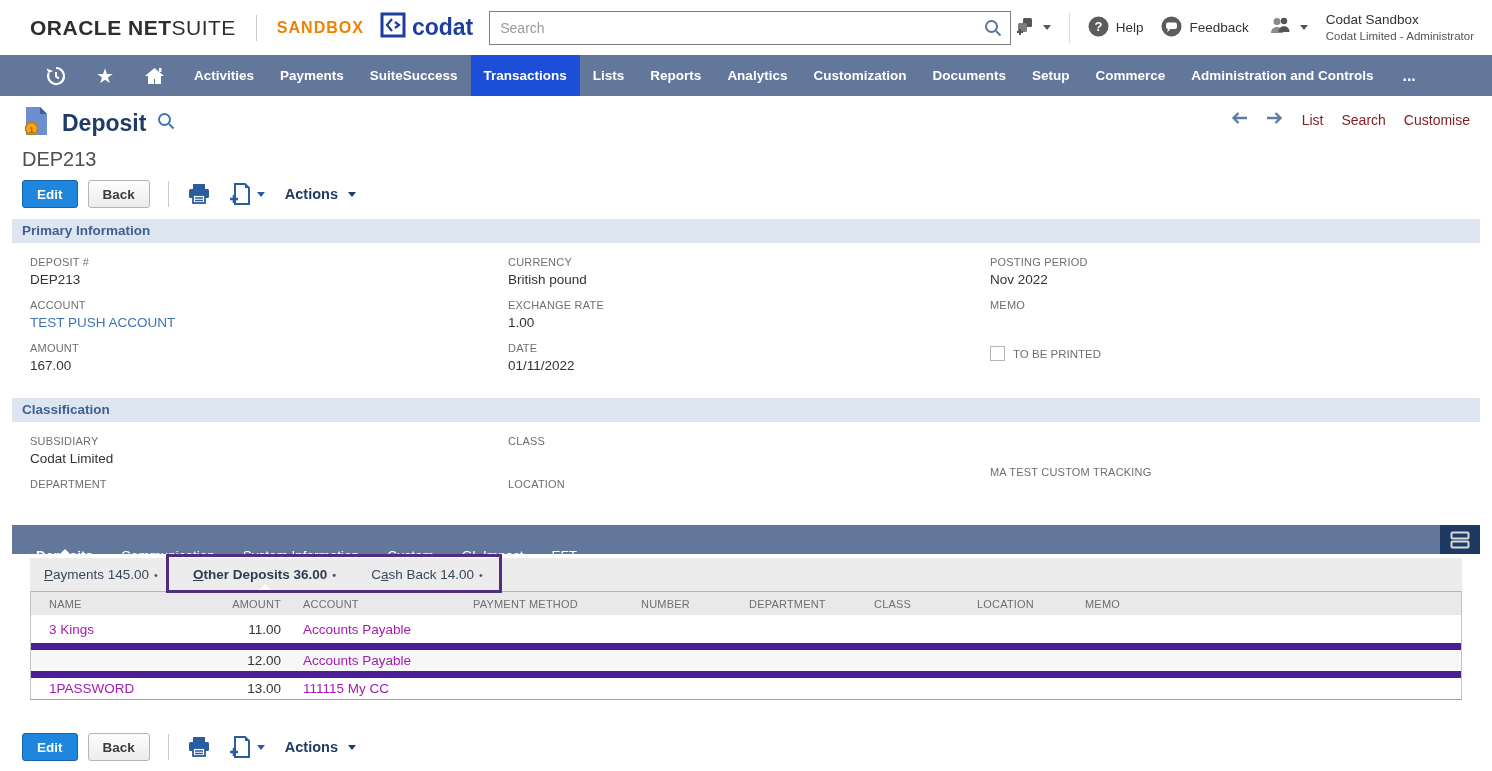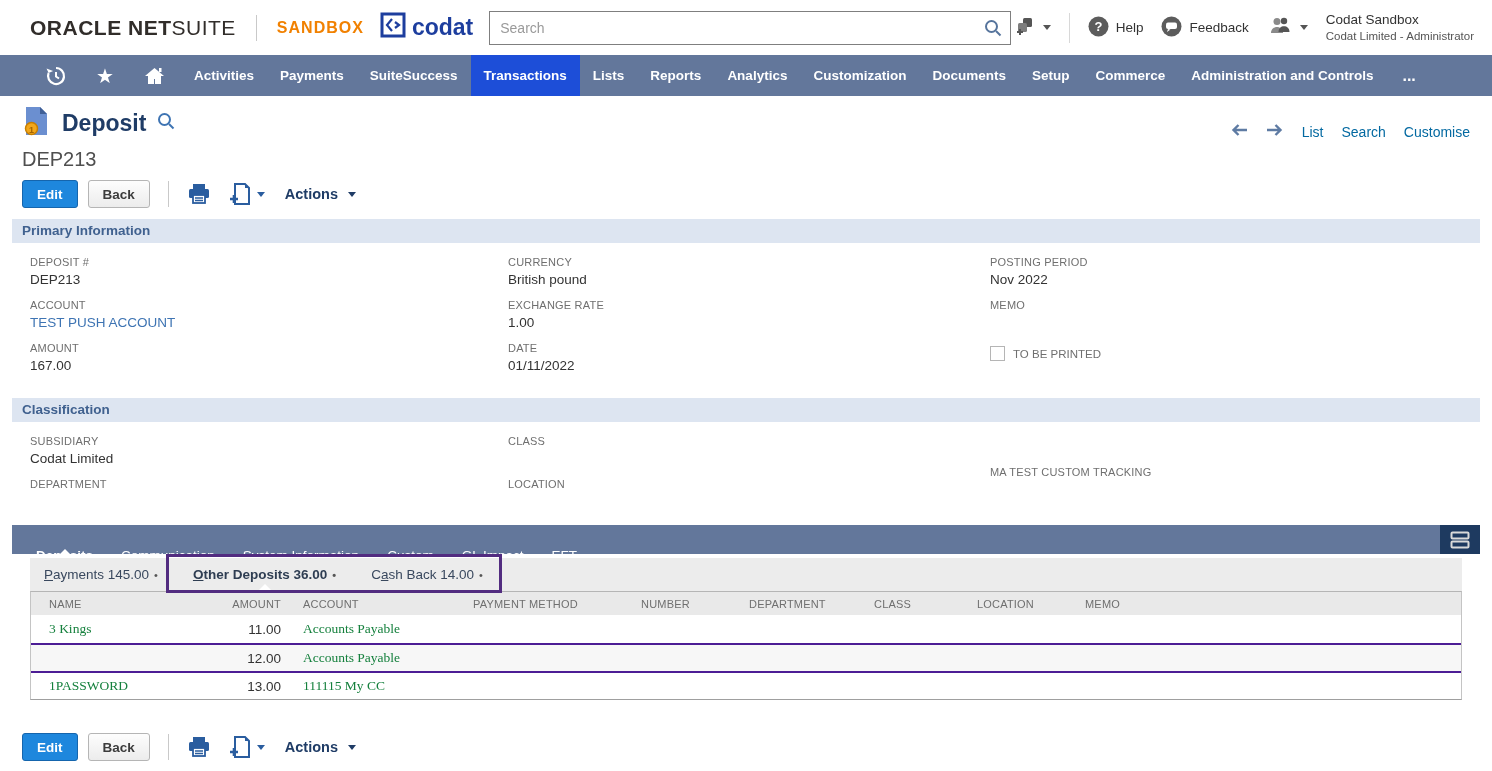--- a/index.html
+++ b/index.html
@@ -33,22 +33,22 @@
   .nav-ico { display:flex; align-items:center; padding:0 14px; cursor:pointer; }
   .nav-star { color:#fff; font-size:20px; }
   .nav-item { color:#fff; font-size:13.5px; font-weight:bold; display:flex; align-items:center;
               padding:0 13px; white-space:nowrap; cursor:pointer; }
   .nav-item.active { background:#1d4ed8; }
   .nav-more { color:#fff; font-weight:bold; padding:0 16px; display:flex; align-items:center; }
 
   
   .title-row { display:flex; align-items:center; margin:9px 22px 0 22px; position:relative; }
   .title-text { font-size:23px; font-weight:bold; color:#1f3c66; margin:0 10px 0 12px; }
-  .top-links { position:absolute; right:0; top:18px; display:flex; align-items:center; gap:18px;
-               font-size:14px; color:#0369a1; }
+  .top-links { position:absolute; right:0; top:6px; display:flex; align-items:center; gap:18px;
+               font-size:14px; color:#7f1d1d; }
   .top-links .lnk { cursor:pointer; }
   .recid { font-size:20px; color:#4f4f4f; margin:7px 0 0 22px; }
 
   
   .toolbar { display:flex; align-items:center; margin:9px 0 0 22px; gap:10px; }
   .btn { height:28px; border-radius:3px; font-size:13.5px; padding:0 14px; cursor:pointer;
          font-family:"Liberation Sans",sans-serif; }
   .btn-edit { background:#1e87dd; border:1px solid #1565ad; color:#fff; font-weight:bold; }
   .btn-back { background:linear-gradient(#fdfdfd,#ececec); border:1px solid #b5b5b5; color:#3c3c3c; font-weight:bold; }
   .tb-sep { width:1px; height:26px; background:#c9c9c9; margin:0 8px; }
@@ -91,26 +91,26 @@
        border-left:7px solid transparent; border-right:7px solid transparent; border-bottom:7px solid #fff; }
   .hl-box { position:absolute; left:136px; top:-4px; width:336px; height:39px;
             border:3px solid #522c80; pointer-events:none; z-index:5; }
 
   
   .grid { margin:0 30px; border:1px solid #c4c4c4; border-top:1px solid #b5b5b5; border-bottom:1px solid #9f9f9f; }
   .trow { display:grid; grid-template-columns:165px 95px 170px 168px 108px 125px 103px 108px 1fr;
           align-items:center; }
   .thead { background:#e9e9e9; height:23px; }
   .thead .cell { font-size:11px; color:#6f6f6f; letter-spacing:.2px; }
-  .tbody-row { height:28px; border-top:2px solid #4c1d95; background:#fff; }
+  .tbody-row { height:28px; border-top:7px solid #4c1d95; background:#fff; }
   .tbody-row.alt { background:#f7f7f7; }
   .cell { padding-left:12px; font-size:13.5px; color:#333; white-space:nowrap; overflow:hidden; }
   .cell.first { padding-left:18px; }
   .cell.num { text-align:right; padding-right:10px; padding-left:0; }
-  .cell .link, .cell.link { color:#15803d; cursor:pointer;font-family:Liberation Serif, serif; }
+  .cell .link, .cell.link { color:#a21caf; cursor:pointer; }
 
   .bottom-toolbar { margin-top:33px; }
 </style>
 </head>
 <body>
 
 <div class="topbar">
   <div class="brand"><span class="b">ORACLE</span>&nbsp;<span class="b">NET</span><span>SUITE</span></div>
   <div class="hdr-divider"></div>
   <div class="sandbox">SANDBOX</div>

